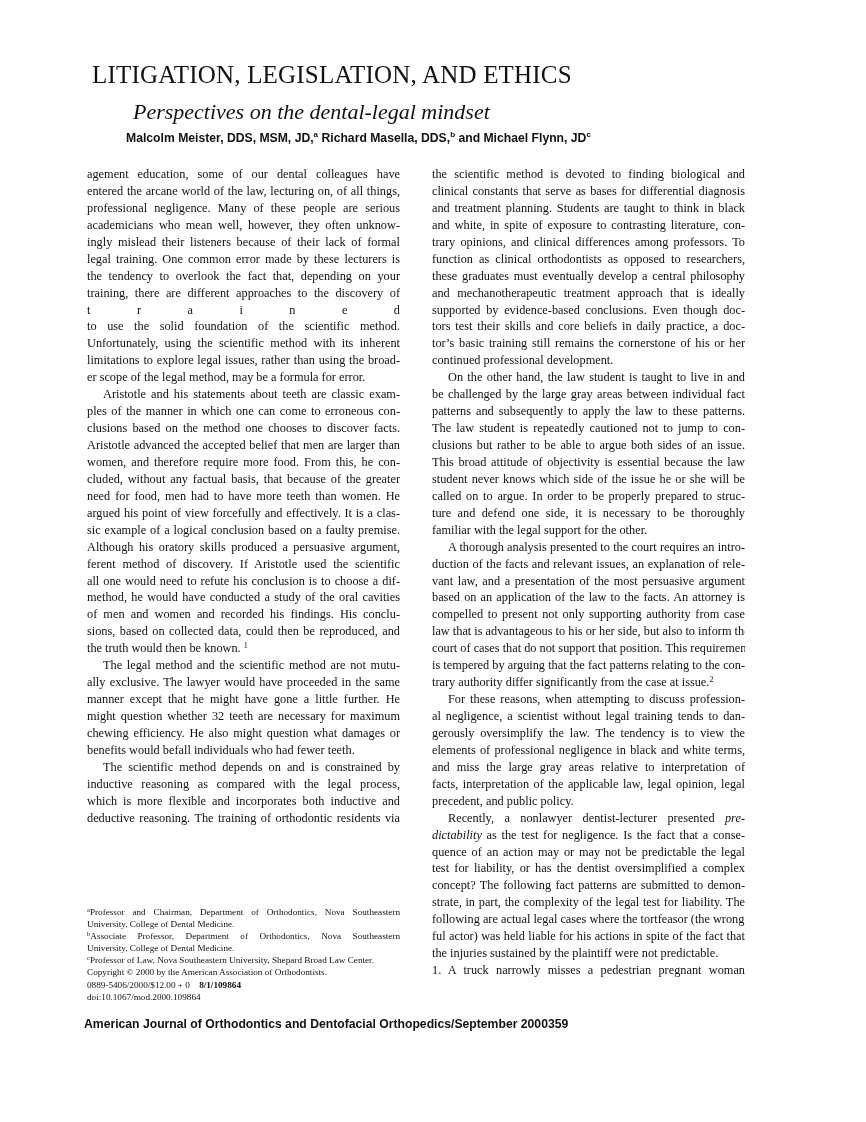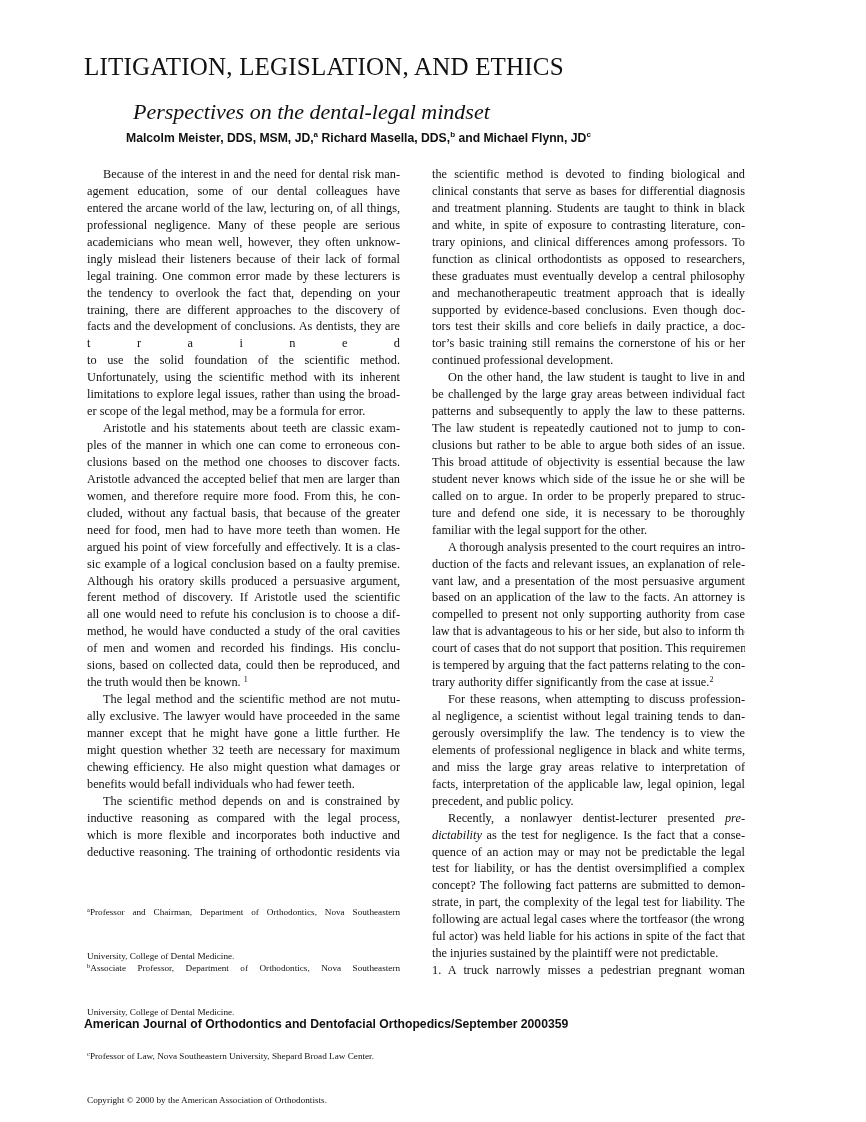--- a/index.html
+++ b/index.html
@@ -1,20 +1,20 @@
 <!DOCTYPE html>
 <html><head>
 <meta charset="utf-8">
 <style>
   html, body { margin:0; padding:0; background:#ffffff; }
   body { width:866px; height:1122px; position:relative; overflow:hidden; color:#111; }
   .section-title {
     position:absolute; left:84px; top:53px;
     font-family:"Liberation Serif", serif; font-size:25px; letter-spacing:0.2px;
-    color:#111; white-space:nowrap; margin:0; font-weight:normal;
+    color:#111; white-space:nowrap; margin:8px; font-weight:normal;
   }
   .article-title {
     position:absolute; left:133px; top:99px;
     font-family:"Liberation Serif", serif; font-style:italic; font-size:22px;
     color:#111; white-space:nowrap; margin:0; font-weight:normal;
   }
   .authors {
     position:absolute; left:126px; top:131px;
     font-family:"Liberation Sans", sans-serif; font-weight:bold; font-size:12.2px;
     color:#111; white-space:nowrap;
@@ -32,49 +32,47 @@
   }
   .line.last { text-align-last:left; }
   .line.indent { padding-left:16px; }
   .line sup { font-size:8px; vertical-align:4px; line-height:0; }
   .line i { font-style:italic; }
   .footnotes {
     position:absolute; left:87px; top:906px; width:313px;
     font-family:"Liberation Serif", serif; font-size:9.2px; color:#111;
   }
   .fn { height:12.1px; line-height:12.1px; white-space:nowrap; text-align:justify; text-align-last:justify; overflow:hidden; }
-  .fn.last { text-align-last:left;margin-top:32px; }
+  .fn.last { text-align-last:left; }
   .fn sup { font-size:6.5px; vertical-align:3px; line-height:0; }
   .fn b { font-weight:bold; }
   .footer {
     position:absolute; left:84px; top:1017px; width:660px;
     font-family:"Liberation Sans", sans-serif; font-weight:bold; font-size:12.2px;
     color:#111; display:flex; justify-content:flex-start; white-space:nowrap;
   }
 </style>
 </head>
 <body>
 
 <h1 class="section-title">LITIGATION, LEGISLATION, AND ETHICS</h1>
 <h2 class="article-title">Perspectives on the dental-legal mindset</h2>
 <div class="authors">
   <span>Malcolm Meister, DDS, MSM, JD,</span><sup>a</sup><span> Richard Masella, DDS,</span><sup>b</sup><span> and Michael Flynn, JD</span><sup>c</sup>
 </div>
 
 <div class="col col-left">
-  <div class="line indent">Because of the interest in and the need for dental risk man-</div>
   <div class="line">agement education, some of our dental colleagues have</div>
   <div class="line">entered the arcane world of the law, lecturing on, of all things,</div>
   <div class="line">professional negligence. Many of these people are serious</div>
   <div class="line">academicians who mean well, however, they often unknow-</div>
   <div class="line">ingly mislead their listeners because of their lack of formal</div>
   <div class="line">legal training. One common error made by these lecturers is</div>
   <div class="line">the tendency to overlook the fact that, depending on your</div>
   <div class="line">training, there are different approaches to the discovery of</div>
-  <div class="line">facts and the development of conclusions. As dentists, they are</div>
   <div class="line">t r a i n e d</div>
   <div class="line">to use the solid foundation of the scientific method.</div>
   <div class="line">Unfortunately, using the scientific method with its inherent</div>
   <div class="line">limitations to explore legal issues, rather than using the broad-</div>
   <div class="line last">er scope of the legal method, may be a formula for error.</div>
   <div class="line indent">Aristotle and his statements about teeth are classic exam-</div>
   <div class="line">ples of the manner in which one can come to erroneous con-</div>
   <div class="line">clusions based on the method one chooses to discover facts.</div>
   <div class="line">Aristotle advanced the accepted belief that men are larger than</div>
   <div class="line">women, and therefore require more food. From this, he con-</div>

